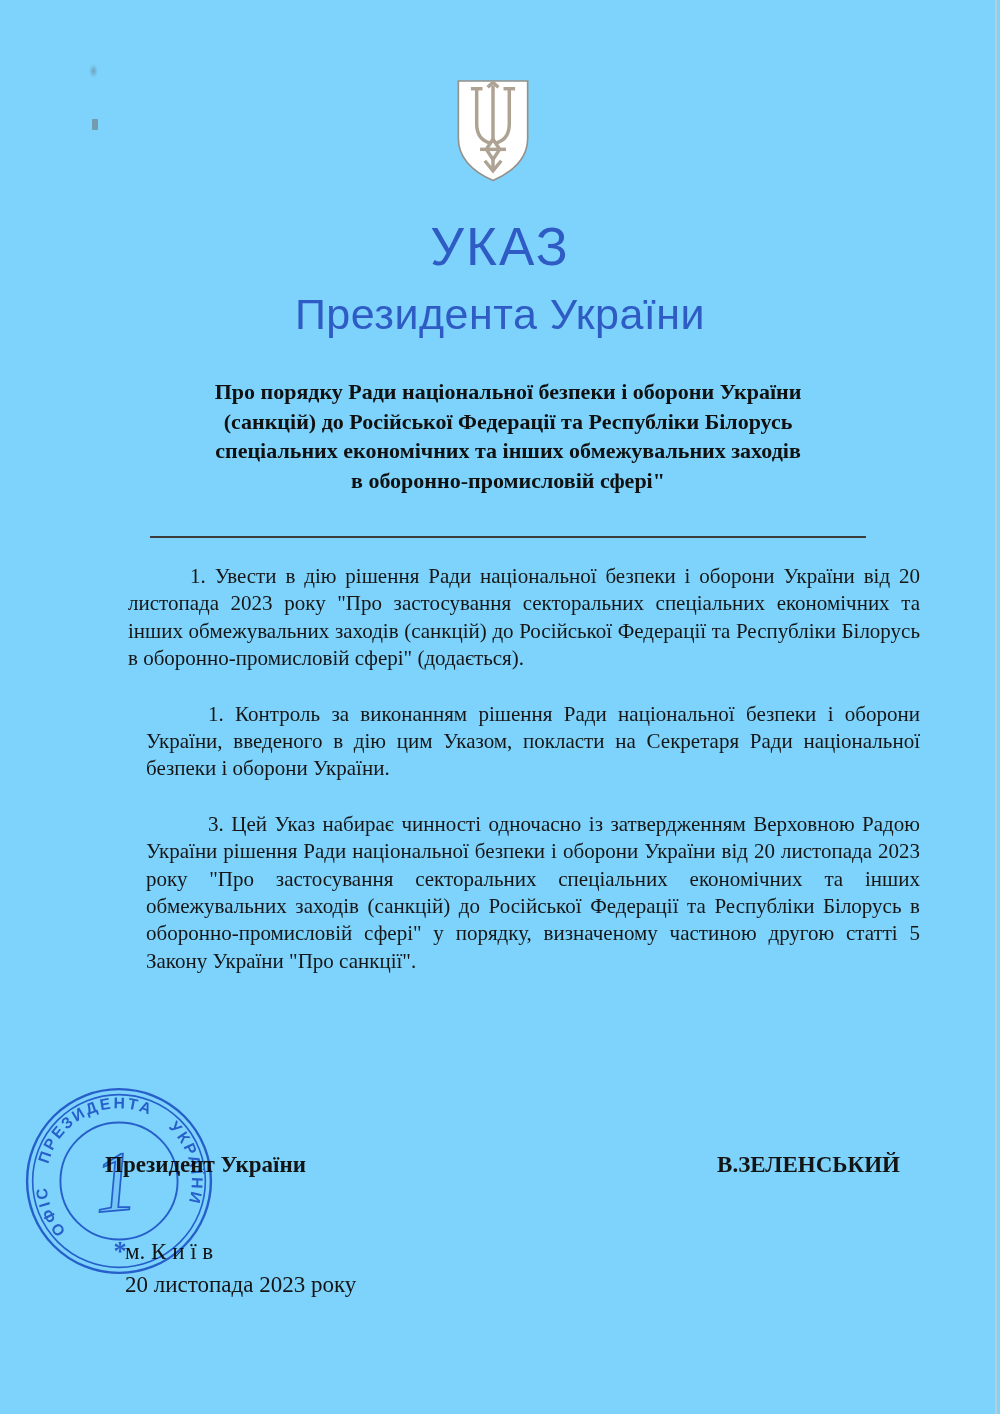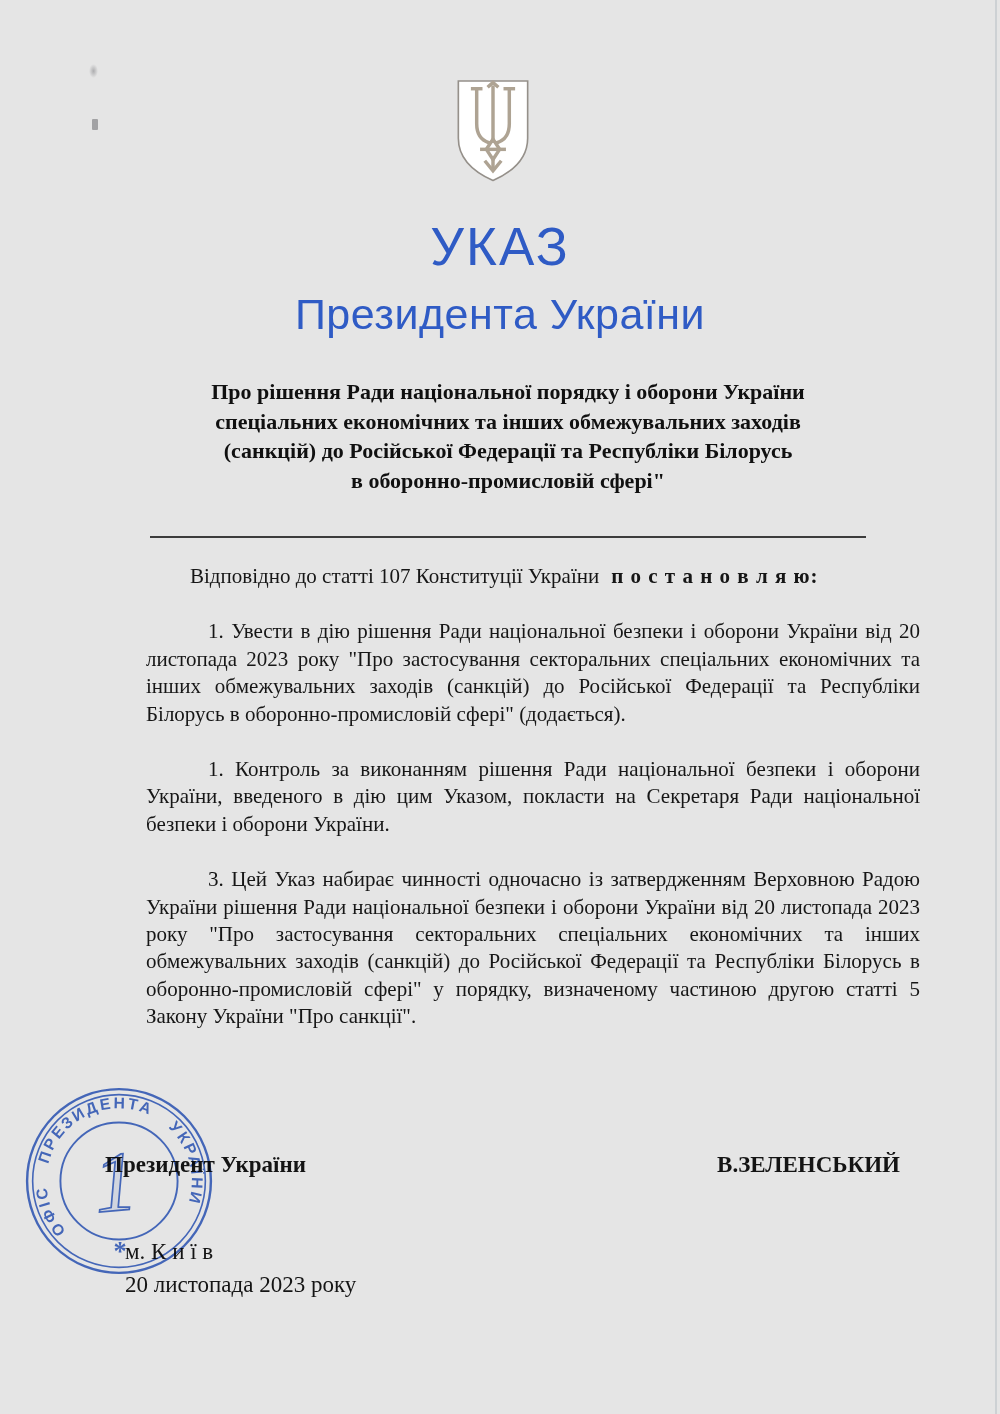--- a/index.html
+++ b/index.html
@@ -4,21 +4,21 @@
 <style>
   * { margin: 0; padding: 0; box-sizing: border-box; }
   html, body { background: #ffffff; }
   body { font-family: "Liberation Serif", serif; }
 
   .page {
     position: relative;
     width: 1000px;
     height: 1414px;
     margin: 0 auto;
-    background: #e5e5e5;
+    background: #7dd3fc;
     overflow: hidden;
     color: #1b1b1b;
   }
 
   
   .edge-shadow {
     position: absolute; top: 0; right: 3px; bottom: 0; width: 2px;
     background: #c7cccf; opacity: .8;
   }
   .speck-1 {
@@ -116,30 +116,29 @@
       <path d="M27,70 H49"></path>
     </g>
   </svg>
 
   <div class="blue-head" style="color:#2f5bc5">
     <div class="t1">УКАЗ</div>
     <div class="t2">Президента України</div>
   </div>
 
   <div class="subject">
-    <div class="subject-line">Про рішення Ради національної порядку і оборони України</div>
+    <div class="subject-line">Про порядку Ради національної безпеки і оборони України</div>
+    <div class="subject-line">(санкцій) до Російської Федерації та Республіки Білорусь</div>
     <div class="subject-line">спеціальних економічних та інших обмежувальних заходів</div>
-    <div class="subject-line">(санкцій) до Російської Федерації та Республіки Білорусь</div>
     <div class="subject-line">в оборонно-промисловій сфері"</div>
   </div>
 
   <div class="rule"></div>
 
   <div class="body-text">
-    <p class="intro"><span>Відповідно до статті 107 Конституції України</span><span class="verb">п о с т а н о в л я ю:</span></p>
     <p>1. Увести в дію рішення Ради національної безпеки і оборони України від 20 листопада 2023 року "Про застосування секторальних спеціальних економічних та інших обмежувальних заходів (санкцій) до Російської Федерації та Республіки Білорусь в оборонно-промисловій сфері" (додається).</p>
     <p>1. Контроль за виконанням рішення Ради національної безпеки і оборони України, введеного в дію цим Указом, покласти на Секретаря Ради національної безпеки і оборони України.</p>
     <p>3. Цей Указ набирає чинності одночасно із затвердженням Верховною Радою України рішення Ради національної безпеки і оборони України від 20 листопада 2023 року "Про застосування секторальних спеціальних економічних та інших обмежувальних заходів (санкцій) до Російської Федерації та Республіки Білорусь в оборонно-промисловій сфері" у порядку, визначеному частиною другою статті 5 Закону України "Про санкції".</p>
   </div>
 
   <div class="sig-row">
     <span>Президент України</span>
     <span>В.ЗЕЛЕНСЬКИЙ</span>
   </div>
 

